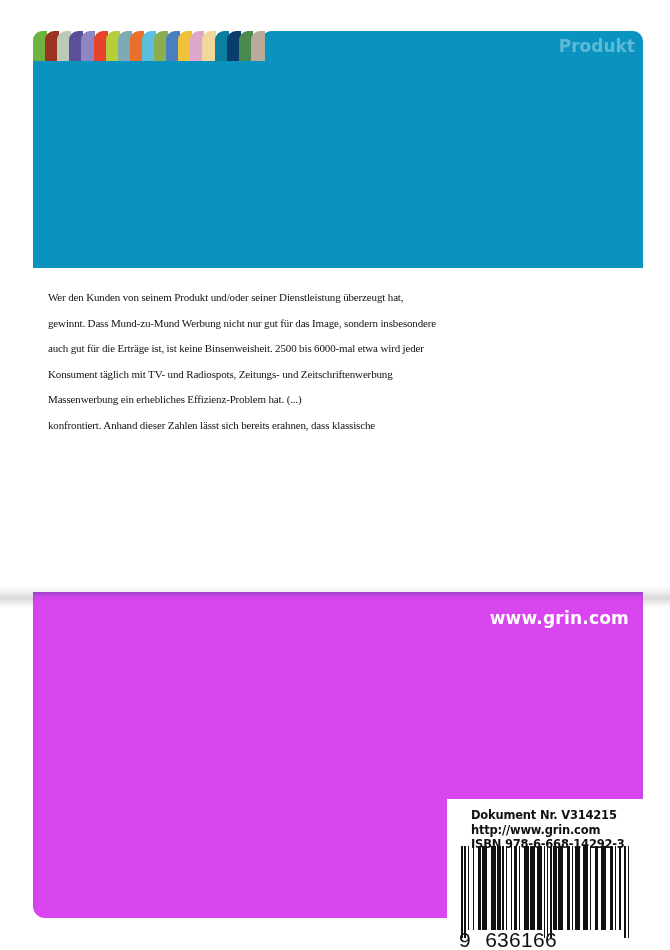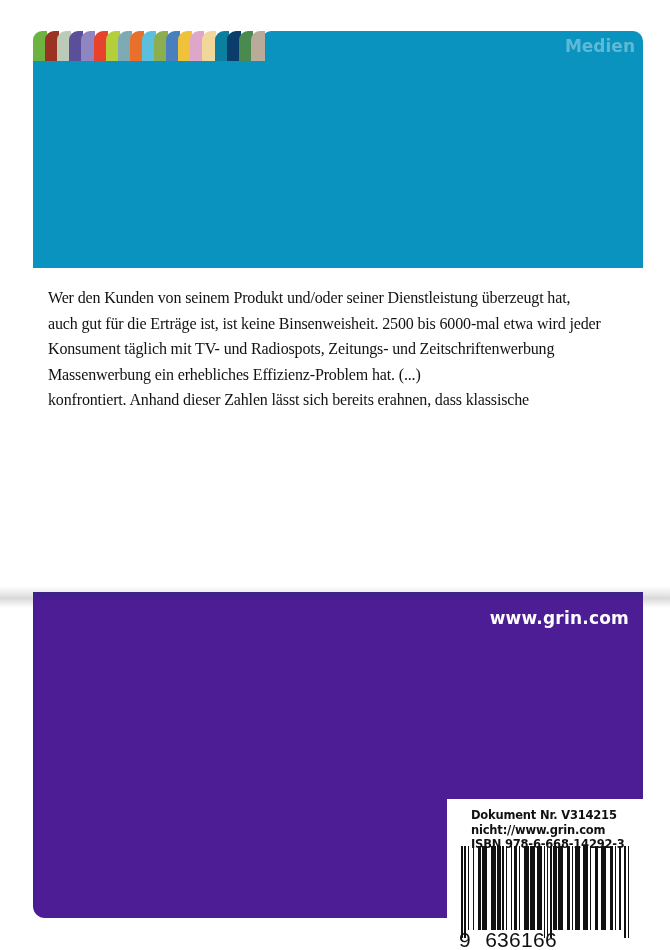--- a/index.html
+++ b/index.html
@@ -24,31 +24,31 @@
     background: #0a93bf; border-top-left-radius: 9px; border-top-right-radius: 10px;
   }
   .medien-label {
     position: absolute; right: 8px; top: 5px;
     color: #5fb9d6; font-weight: bold; font-size: 17px;
     font-family: "DejaVu Sans", sans-serif;
   }
   .blurb {
     position: absolute; left: 48px; top: 285px; width: 600px;
     font-family: "Liberation Serif", serif;
-    font-size: 16px; line-height: 25.6px; color: #111111;
+    font-size: 11px; line-height: 25.6px; color: #111111;
     letter-spacing: -0.15px;
   }
   .blurb p { margin: 0; }
   .shadow {
     position: absolute; left: 0; top: 586px; width: 670px; height: 22px;
     background: linear-gradient(to bottom, #ffffff 0%, #e6e6e6 40%, #d9d9d9 55%, #ffffff 100%);
   }
   .bottom-block {
     position: absolute; left: 33px; top: 592px; width: 610px; height: 326px;
-    background: #4c1d95;
+    background: #d946ef;
     border-bottom-left-radius: 12px; border-bottom-right-radius: 12px;
     box-shadow: inset 0 4px 6px -3px rgba(0,60,90,0.45);
   }
   .site-url {
     position: absolute; right: 14px; top: 16px;
     color: #ffffff; font-weight: bold; font-size: 17px;
     font-family: "DejaVu Sans", sans-serif; letter-spacing: 0.2px;
   }
   .isbn-box {
     position: absolute; left: 447px; top: 755px; width: 196px; height: 157px;
@@ -88,42 +88,43 @@
     <div class="tab" style="left: 133.1px; background: rgb(74, 127, 191); z-index: 12;"></div>
     <div class="tab" style="left: 145.2px; background: rgb(240, 194, 58); z-index: 13;"></div>
     <div class="tab" style="left: 157.3px; background: rgb(222, 166, 200); z-index: 14;"></div>
     <div class="tab" style="left: 169.4px; background: rgb(242, 215, 154); z-index: 15;"></div>
     <div class="tab" style="left: 181.5px; background: rgb(11, 127, 160); z-index: 16;"></div>
     <div class="tab" style="left: 193.6px; background: rgb(10, 61, 107); z-index: 17;"></div>
     <div class="tab" style="left: 205.7px; background: rgb(74, 138, 79); z-index: 18;"></div>
     <div class="tab" style="left: 217.8px; background: rgb(185, 170, 154); z-index: 19;"></div>
   </div>
 <div class="medien-tab">
-  <span class="medien-label">Medien</span>
+  <span class="medien-label">Produkt</span>
 </div>
 <div class="top-block"></div>
 
 <div class="blurb">
   <p>Wer den Kunden von seinem Produkt und/oder seiner Dienstleistung überzeugt hat,</p>
+  <p>gewinnt. Dass Mund-zu-Mund Werbung nicht nur gut für das Image, sondern insbesondere</p>
   <p>auch gut für die Erträge ist, ist keine Binsenweisheit. 2500 bis 6000-mal etwa wird jeder</p>
   <p>Konsument täglich mit TV- und Radiospots, Zeitungs- und Zeitschriftenwerbung</p>
   <p>Massenwerbung ein erhebliches Effizienz-Problem hat. (...)</p>
   <p>konfrontiert. Anhand dieser Zahlen lässt sich bereits erahnen, dass klassische</p>
 </div>
 
 <div class="shadow"></div>
 
 <div class="bottom-block">
   <span class="site-url">www.grin.com</span>
 </div>
 
 <div class="isbn-box">
   <div class="isbn-lines">
     <div>Dokument Nr. V314215</div>
-    <div>nicht://www.grin.com</div>
+    <div>http://www.grin.com</div>
     <div>ISBN 978-6-668-14292-3</div>
   </div>
   <div class="barcode" id="barcode">
       <div class="bar" style="left: 0px; width: 1.65px; height: 92px;"></div>
       <div class="bar" style="left: 3.3px; width: 1.65px; height: 92px;"></div>
       <div class="bar" style="left: 6.6px; width: 1.65px; height: 84px;"></div>
       <div class="bar" style="left: 11.55px; width: 1.65px; height: 84px;"></div>
       <div class="bar" style="left: 16.5px; width: 3.3px; height: 84px;"></div>
       <div class="bar" style="left: 21.46px; width: 4.95px; height: 84px;"></div>
       <div class="bar" style="left: 29.71px; width: 4.95px; height: 84px;"></div>

